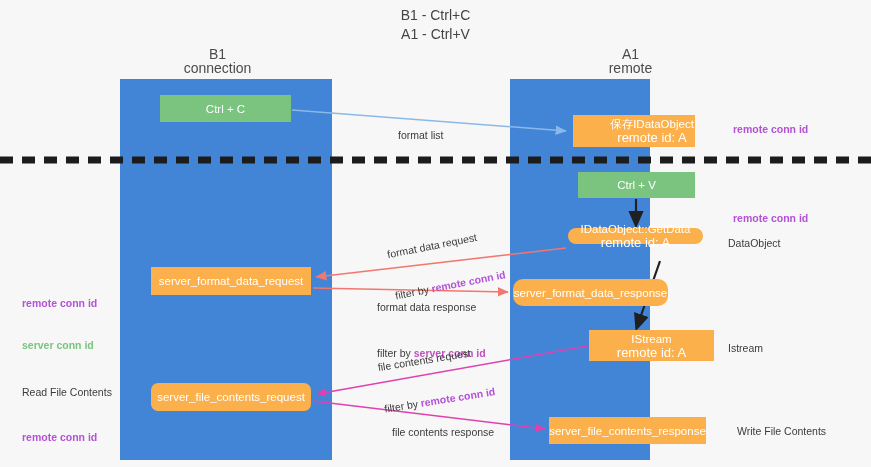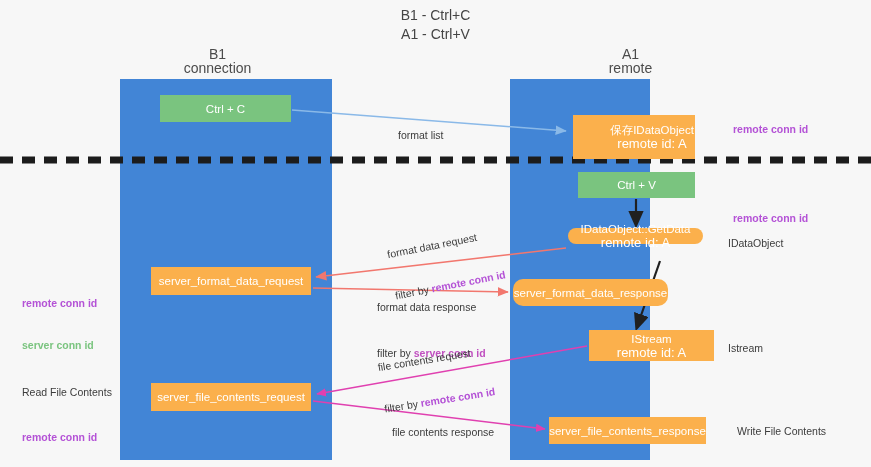--- a/index.html
+++ b/index.html
@@ -56,27 +56,27 @@
     font-size: 11.5px;
     line-height: 14px;
     text-align: center;
     white-space: pre;
   }
   .box.green { background: #7ac47f; }
   .box.orange { background: #fbb04c; }
   .box .l2 { font-size: 13px; }
 
   #box-ctrl-c   { left: 160px; top: 95px;  width: 131px; height: 27px; }
-  #box-idataobj { left: 573px; top: 115px; width: 122px; height: 44px; padding-left: 36px; }
+  #box-idataobj { left: 573px; top: 115px; width: 122px; height: 32px; padding-left: 36px; }
   #box-ctrl-v   { left: 578px; top: 172px; width: 117px; height: 26px; }
   #box-getdata  { left: 568px; top: 228px; width: 135px; height: 16px; border-radius: 9px; }
   #box-sfdreq   { left: 151px; top: 267px; width: 160px; height: 28px; }
   #box-sfdres   { left: 513px; top: 279px; width: 155px; height: 27px; border-radius: 10px; }
   #box-istream  { left: 589px; top: 330px; width: 125px; height: 31px; }
-  #box-sfcreq   { left: 151px; top: 383px; width: 160px; height: 28px; }
+  #box-sfcreq   { left: 151px; top: 383px; width: 160px; height: 28px; border-radius: 7px; }
   #box-sfcres   { left: 549px; top: 417px; width: 157px; height: 27px; }
 
   
   .edge-label {
     font-size: 10.5px;
     line-height: 14px;
     color: #3c3c3c;
     white-space: pre;
   }
   .edge-label .k-remote { color: #b452d6; font-weight: bold; }
@@ -229,15 +229,15 @@
 
 <div class="abs margin-note plain-note" id="note-left-read">Read File Contents</div>
 
 <div class="abs margin-note" id="note-left-conn2">
   <div class="k-remote-b">remote conn id</div>
   
 </div>
 
 <div class="abs margin-note k-remote-b" id="note-right-1">remote conn id</div>
 <div class="abs margin-note k-remote-b" id="note-right-2">remote conn id</div>
-<div class="abs margin-note plain-note" id="note-right-3">IDataObject</div>
+<div class="abs margin-note plain-note" id="note-right-3">DataObject</div>
 <div class="abs margin-note plain-note" id="note-right-4">Istream</div>
 <div class="abs margin-note plain-note" id="note-right-5">Write File Contents</div>
 
 </body></html>

